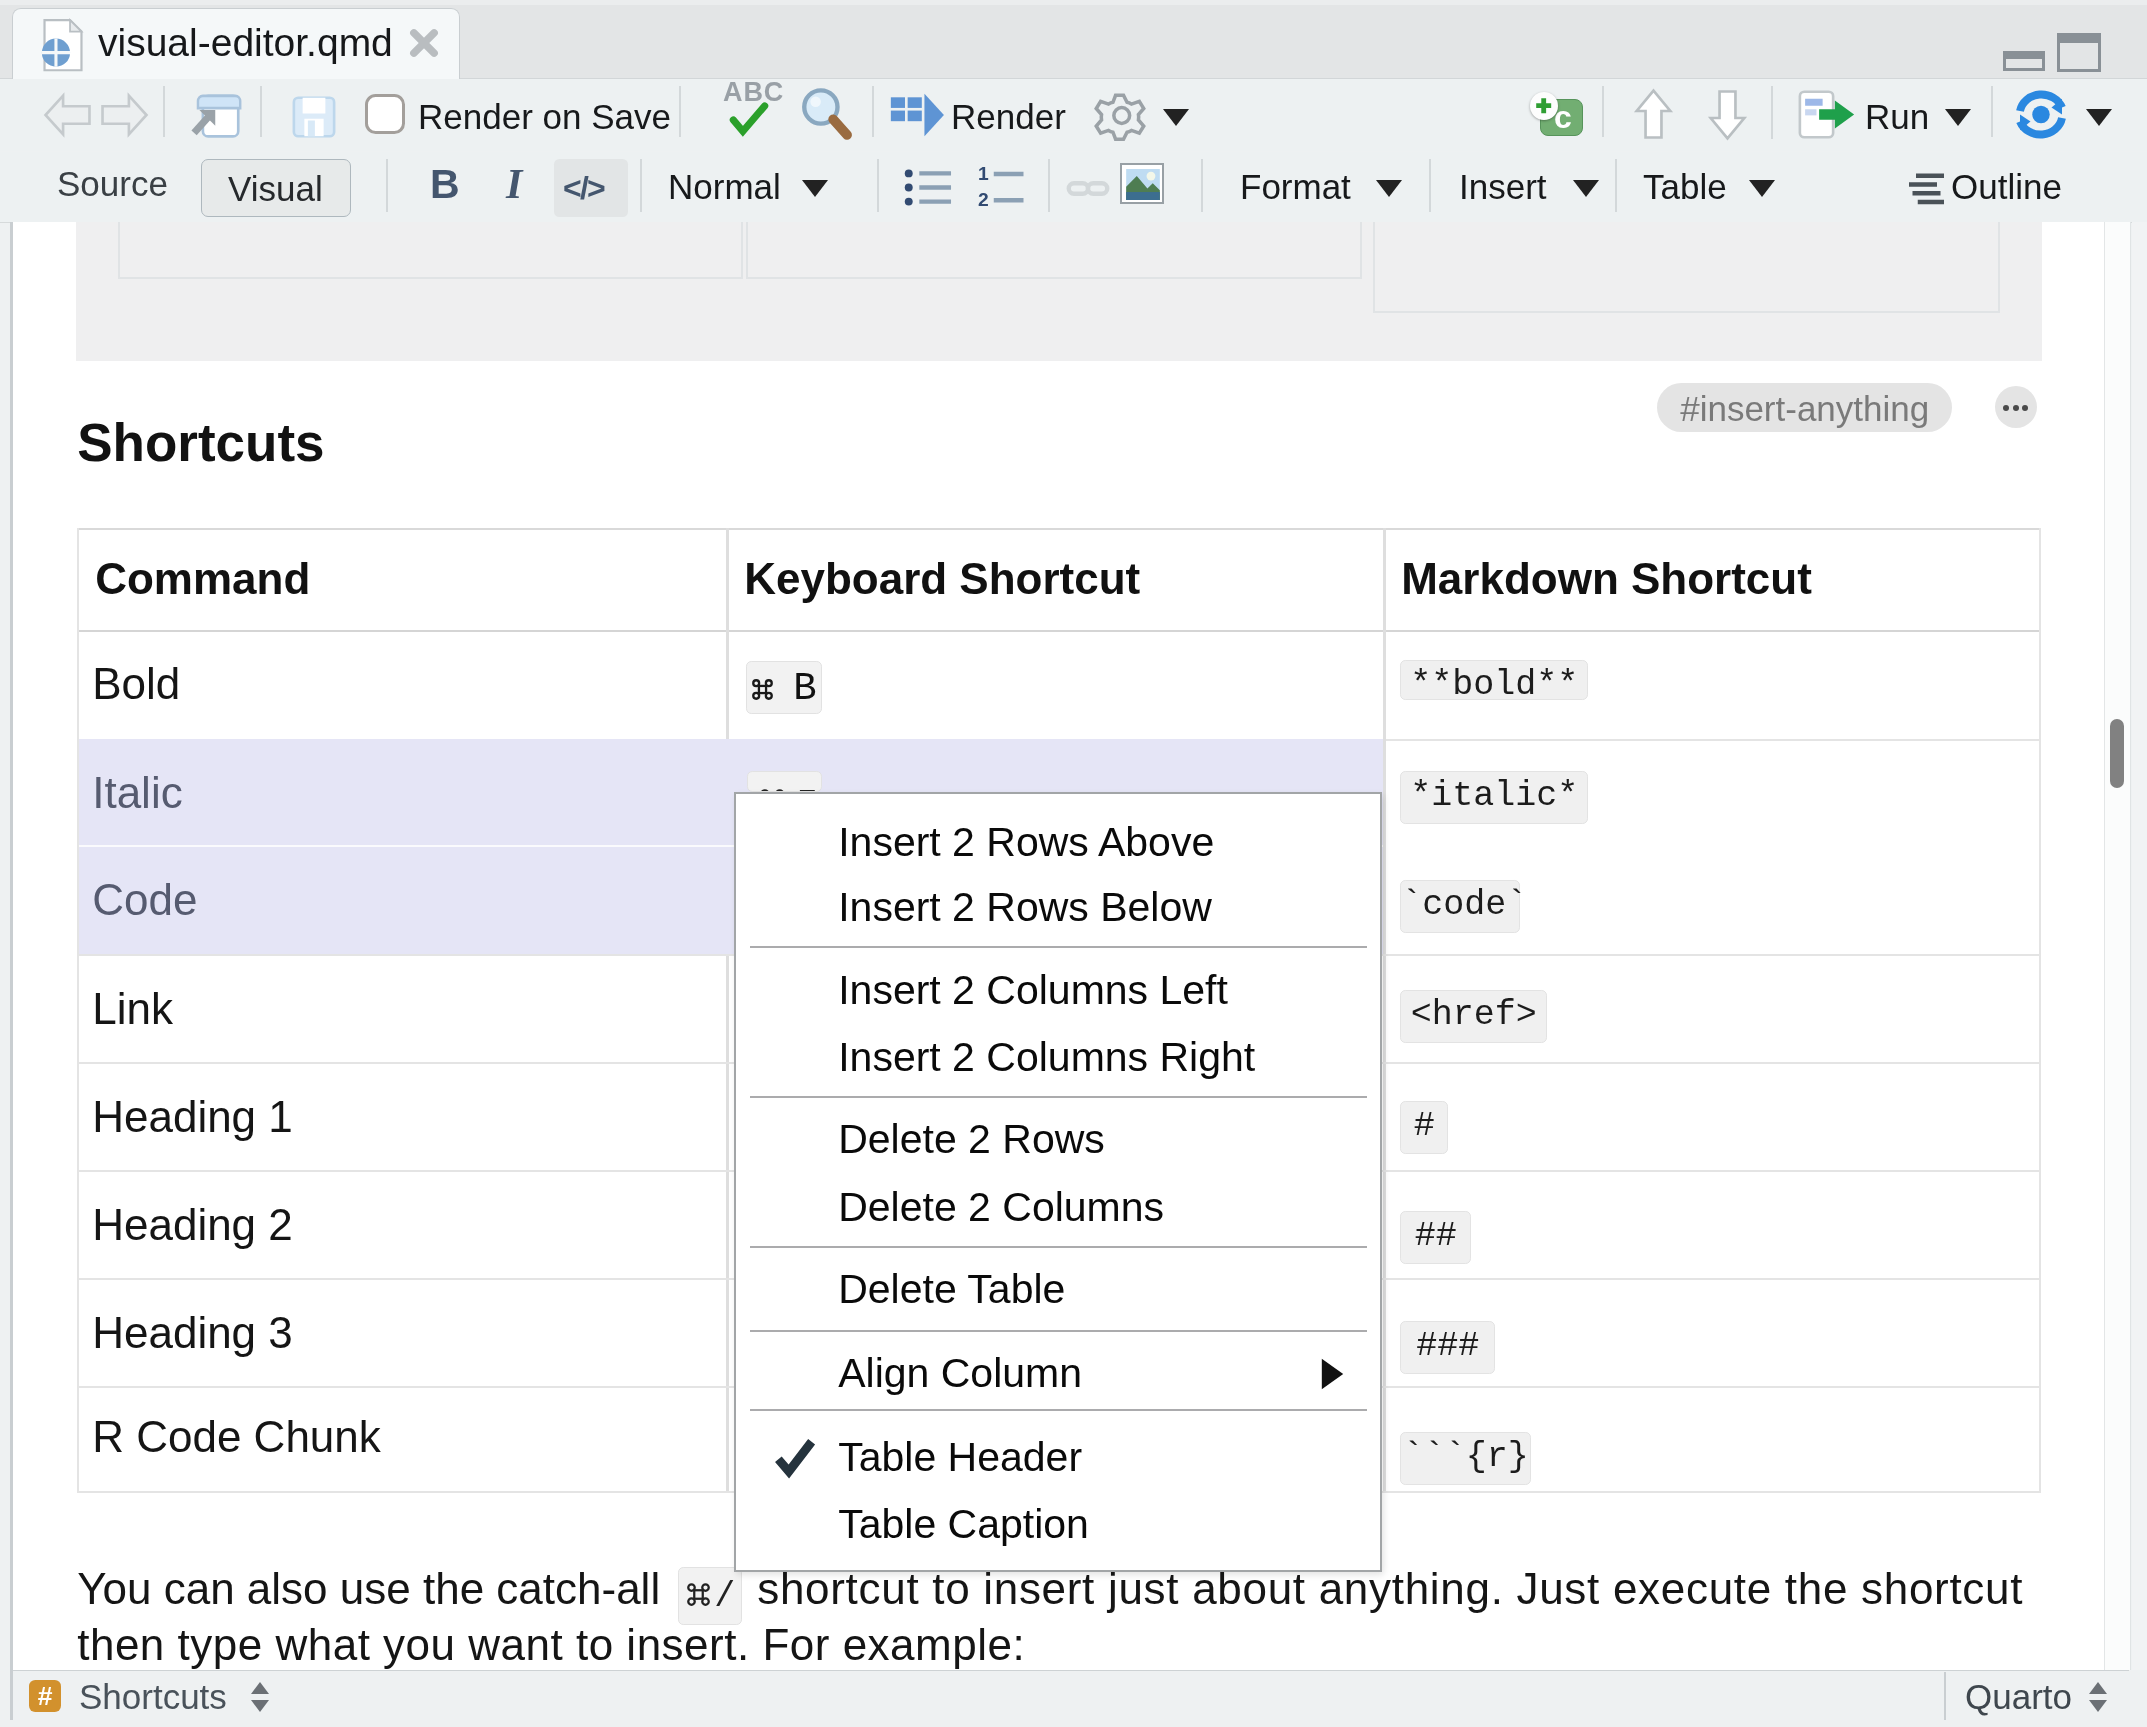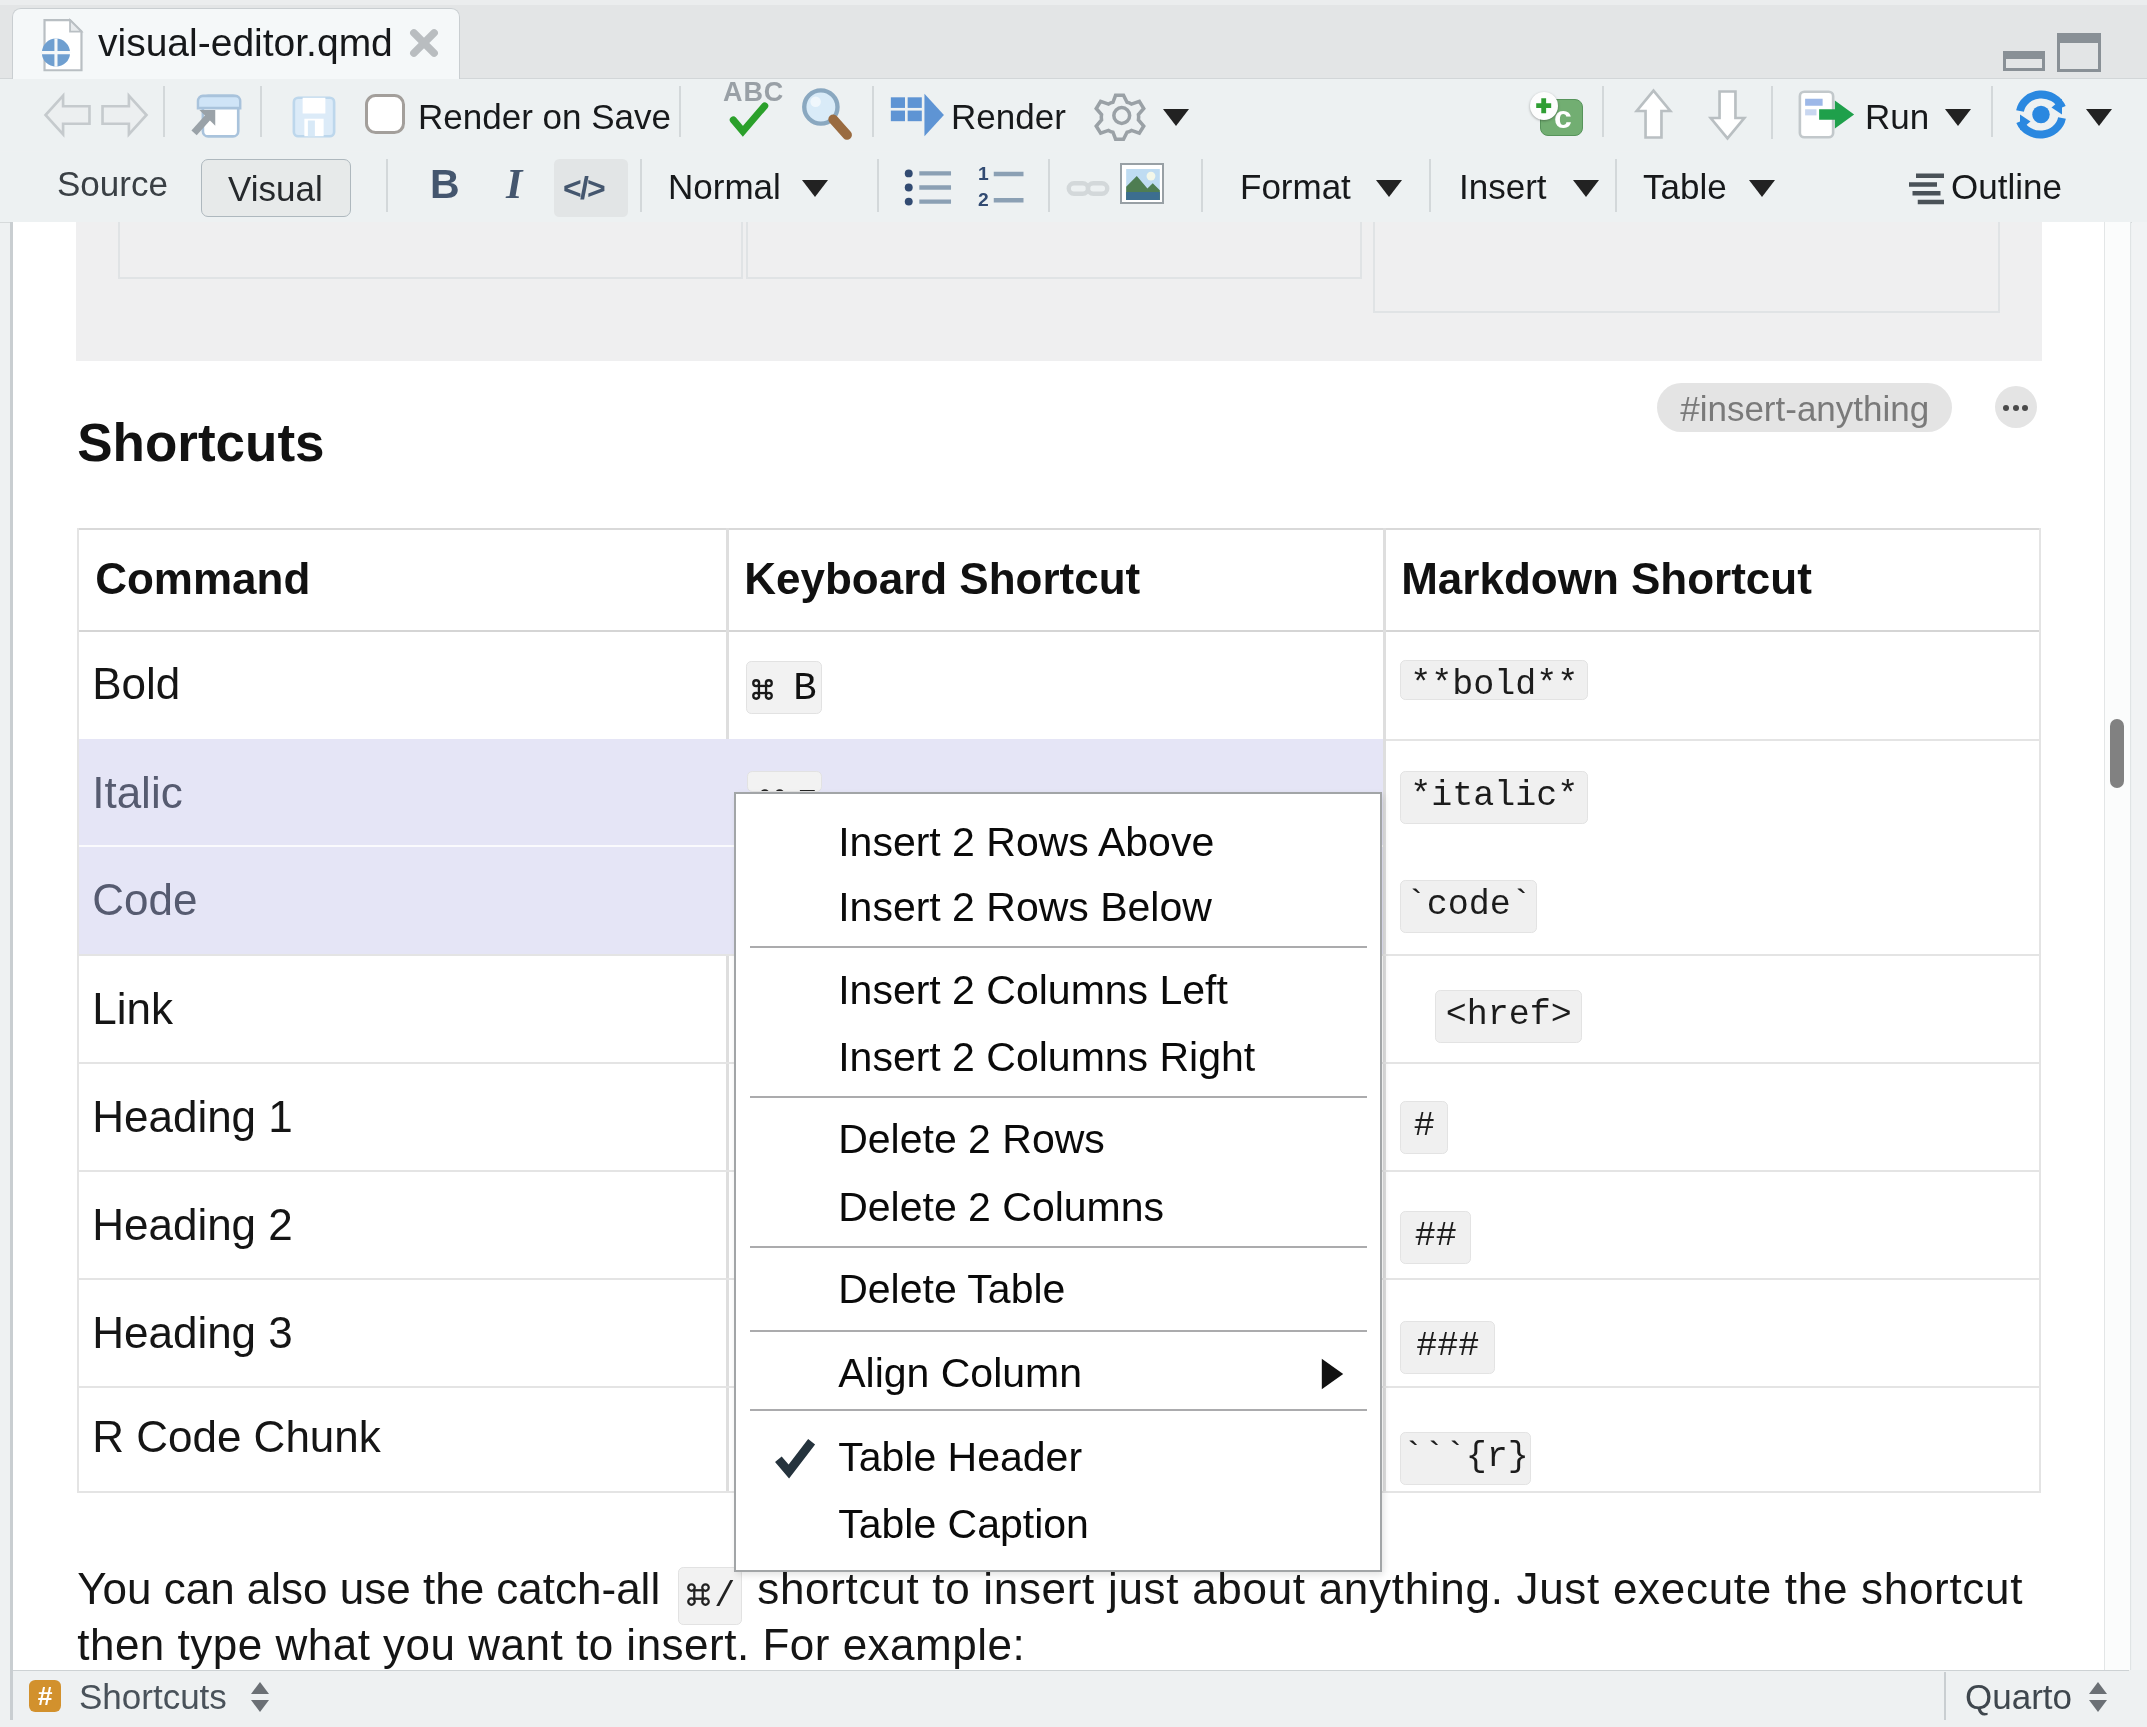--- a/index.html
+++ b/index.html
@@ -269,22 +269,22 @@
   <div class="kbd" style="left:734px;top:549px;width:75px;height:21px;overflow:hidden">
     <svg style="left:10.6px;top:16px" width="26.5" height="26.5" viewBox="0 0 100 100">
       <circle cx="22" cy="22" r="13" fill="none" stroke="#222" stroke-width="9"></circle>
       <circle cx="78" cy="22" r="13" fill="none" stroke="#222" stroke-width="9"></circle>
     </svg>
     <div style="position:absolute;left:48px;top:10.6px;font-family:'Liberation Mono',monospace;font-size:37px;color:#222">I</div>
   </div>
 
   <div class="code" style="left:1387px;top:438px;width:188px;height:40px">**bold**</div>
   <div class="code" style="left:1387px;top:549px;width:188px;height:53px">*italic*</div>
-  <div class="code" style="left:1387px;top:658px;width:137px;height:53px">`code`</div>
-  <div class="code" style="left:1422px;top:768px;width:147px;height:53px">&lt;href&gt;</div>
+  <div class="code" style="left:1387px;top:658px;width:120px;height:53px">`code`</div>
+  <div class="code" style="left:1387px;top:768px;width:147px;height:53px">&lt;href&gt;</div>
   <div class="code" style="left:1387px;top:879px;width:48px;height:53px">#</div>
   <div class="code" style="left:1387px;top:989px;width:71px;height:53px">##</div>
   <div class="code" style="left:1387px;top:1099px;width:95px;height:53px">###</div>
   <div class="code" style="left:1387px;top:1210px;width:131px;height:53px">```{r}</div>
 
   <div class="ptxt" style="left:64px;top:1367px">You can also use the catch-all</div>
   <div class="kbd" style="left:665px;top:1345px;width:64px;height:58px">
     <svg style="left:7px;top:14px" width="25" height="25" viewBox="0 0 100 100">
       <rect x="33" y="33" width="34" height="34" fill="none" stroke="#222" stroke-width="9"></rect>
       <circle cx="22" cy="22" r="13" fill="none" stroke="#222" stroke-width="9"></circle>

